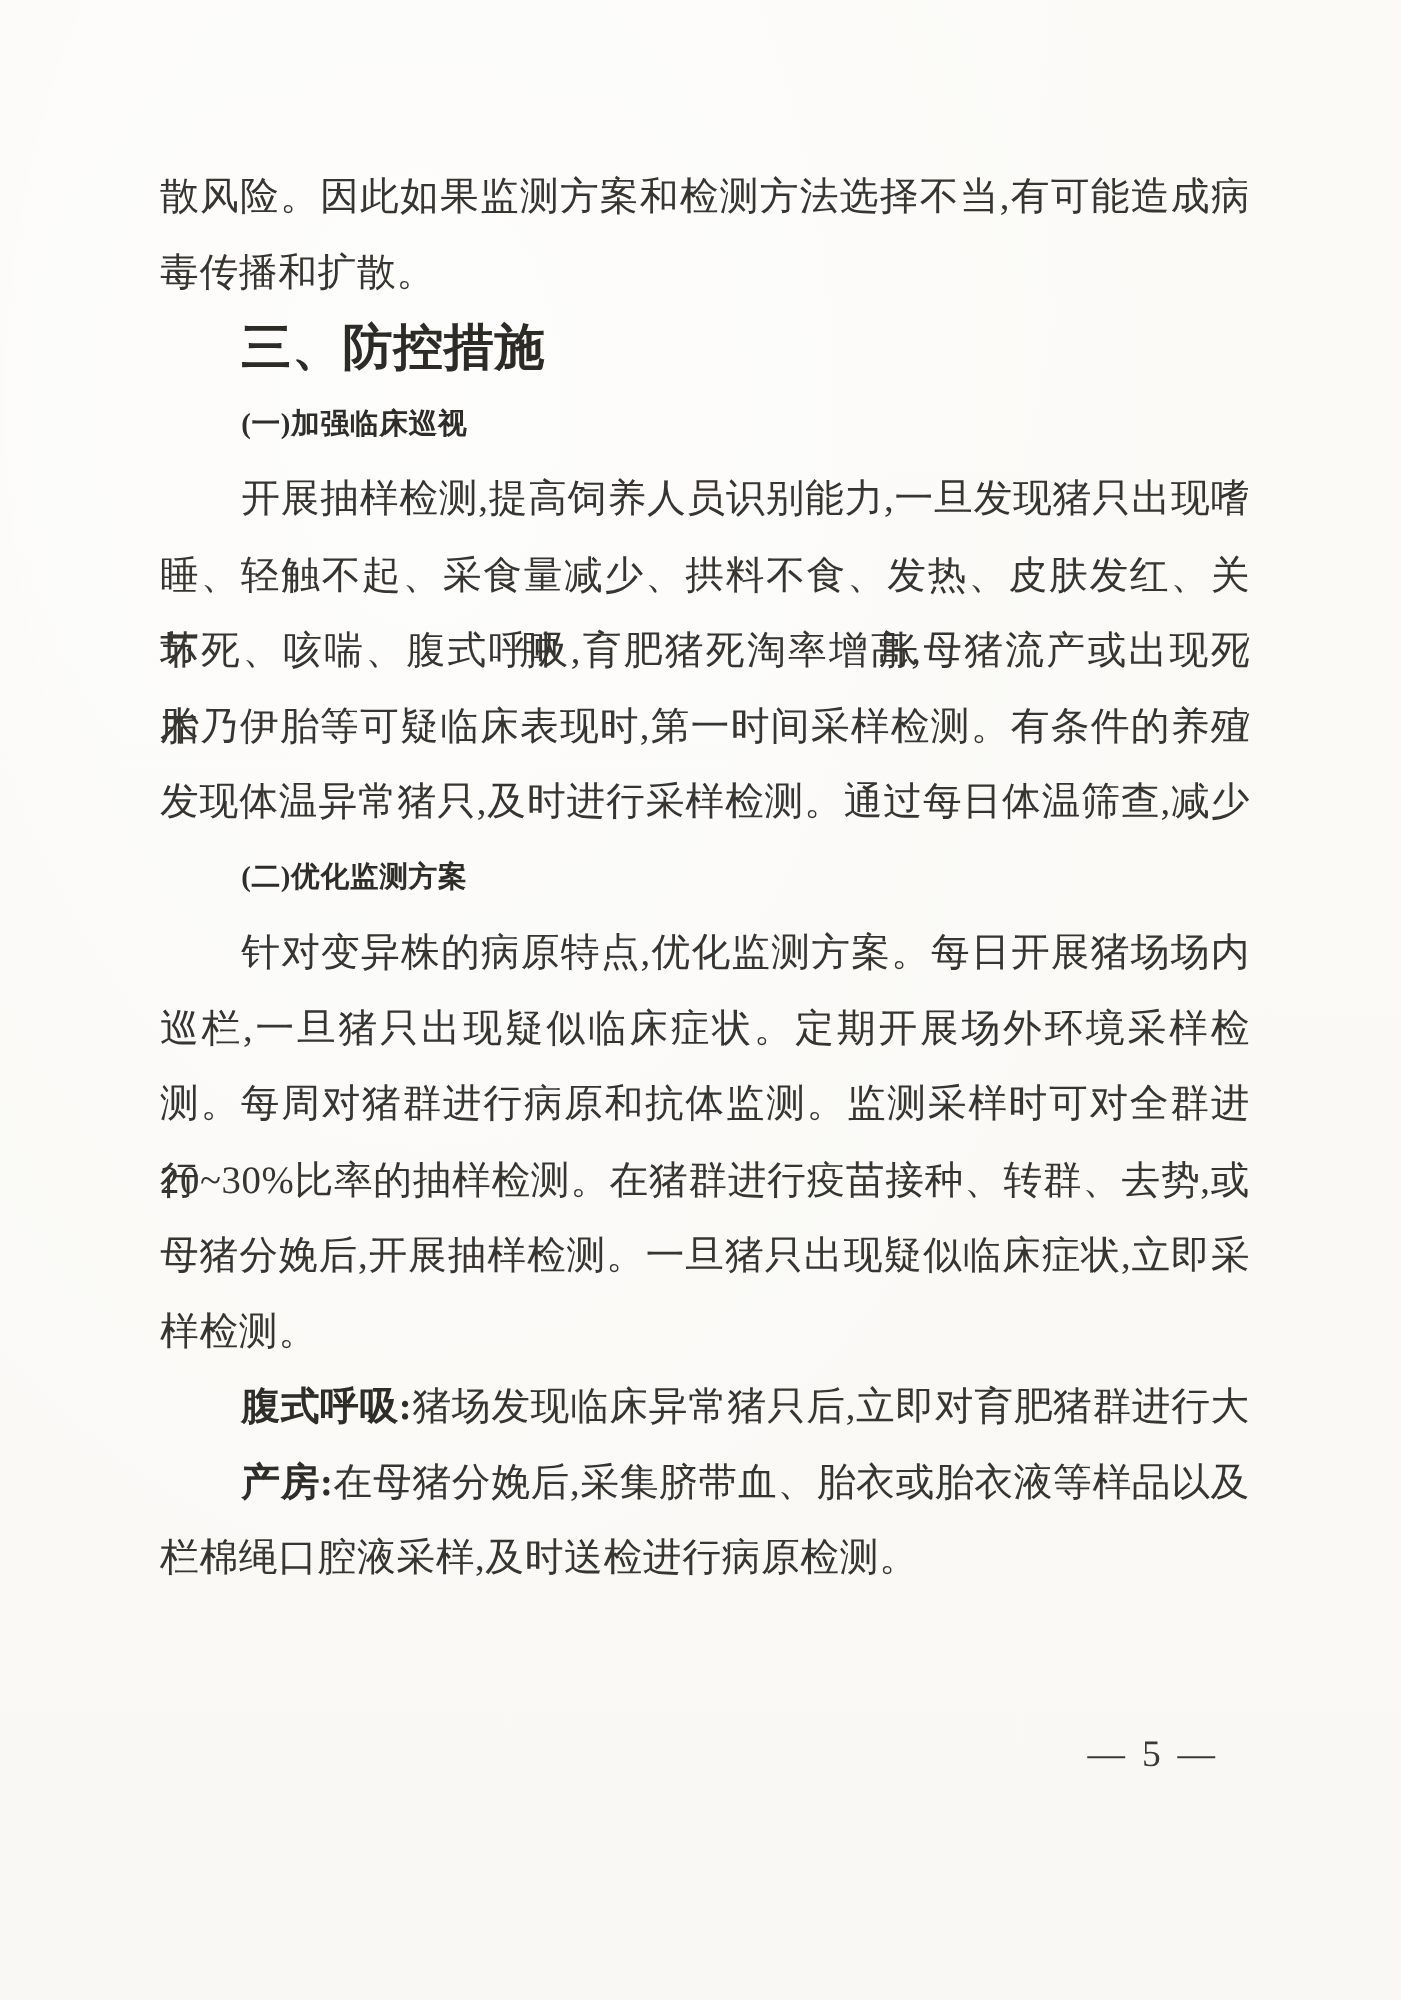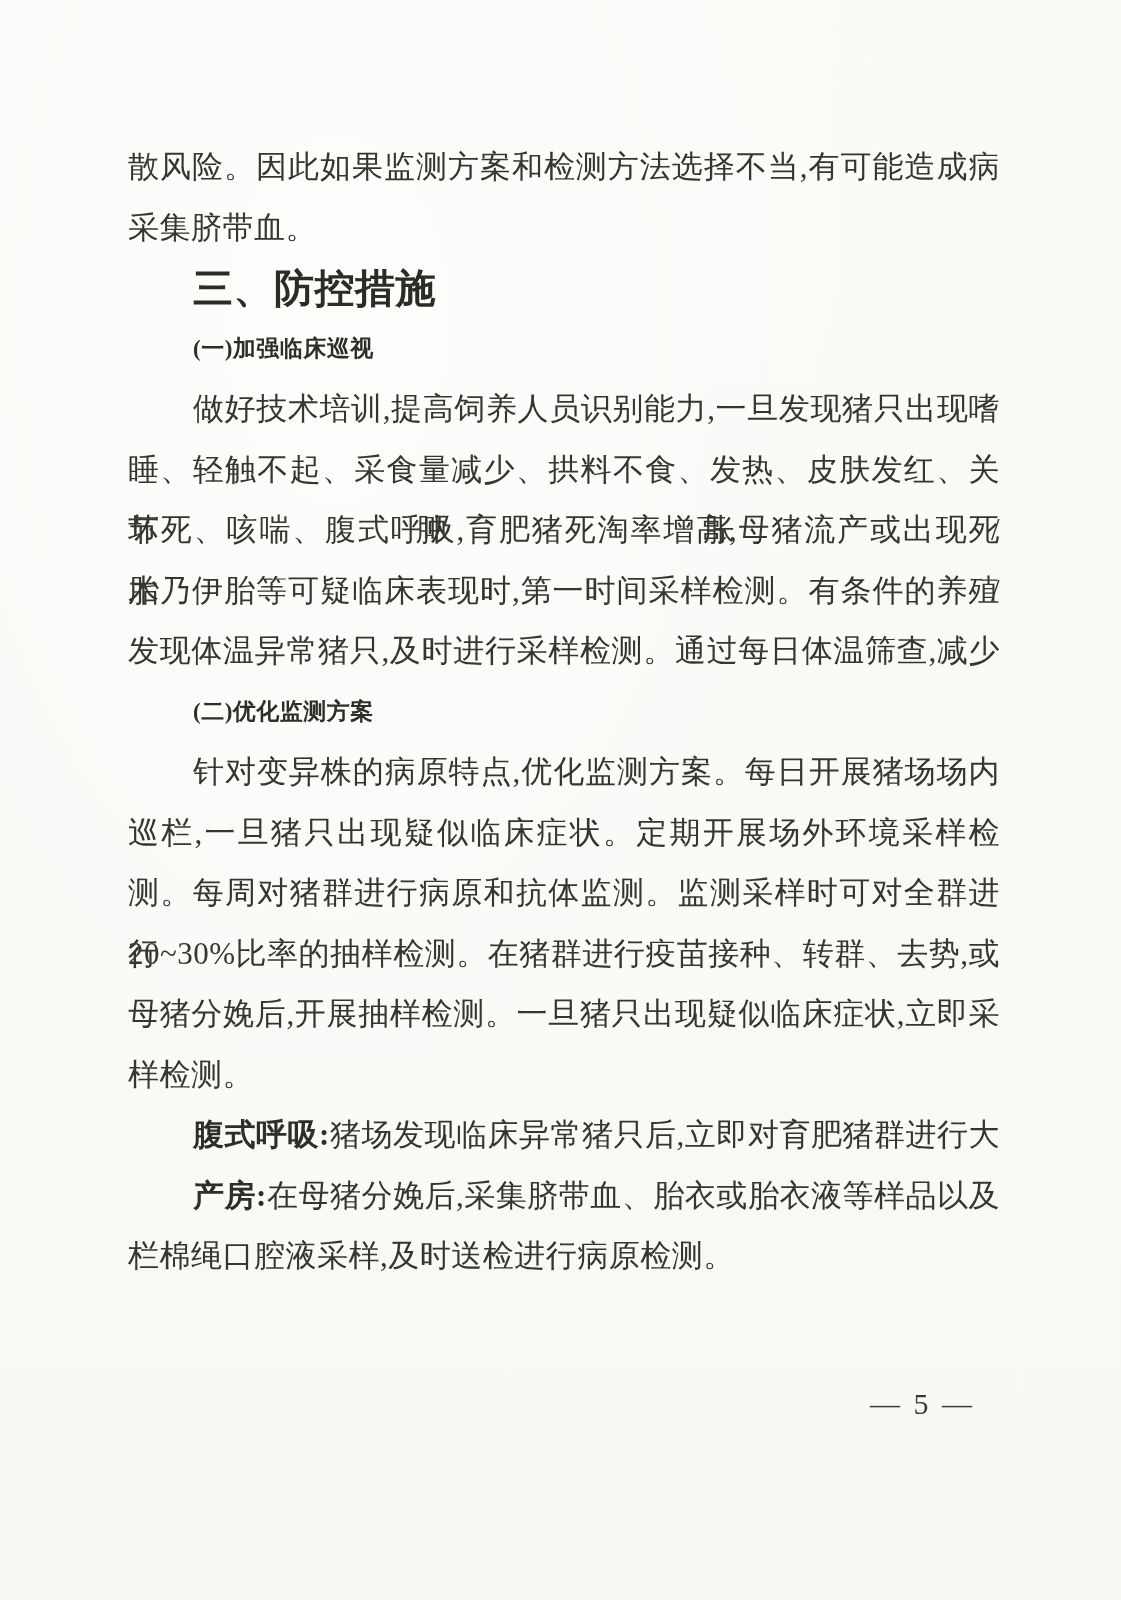--- a/index.html
+++ b/index.html
@@ -17,21 +17,21 @@
   .page {
     position: absolute;
     inset: 0;
     background:
       radial-gradient(ellipse at 30% 20%, rgba(255,255,255,0.6), rgba(0,0,0,0) 60%),
       linear-gradient(180deg, #fbfaf7 0%, #faf9f6 55%, #f9f8f4 100%);
   }
   .content {
     position: absolute;
     left: 128px;
-    top: 137px;
+    top: 127px;
     width: 872px;
     color: #37352f;
   }
   .line {
     height: 60.5px;
     line-height: 60.5px;
     font-size: 31px;
     letter-spacing: 0.5px;
     white-space: normal;
     overflow: visible;
@@ -75,27 +75,27 @@
   }
 </style>
 </head>
 <body>
 
 <div class="page">
   <div class="content">
 
     <div class="line justify">散风险。因此如果监测方案和检测方法选择不当,有可能造成病</div>
 
-    <div class="line plain">采集脐带血。</div>
+    <div class="line plain">毒传播和扩散。</div>
 
     <div class="line heading">三、防控措施</div>
 
     <div class="line subheading">(一)加强临床巡视</div>
 
-    <div class="line justify indent">做好技术培训,提高饲养人员识别能力,一旦发现猪只出现嗜</div>
+    <div class="line justify indent">开展抽样检测,提高饲养人员识别能力,一旦发现猪只出现嗜</div>
 
     <div class="line justify">睡、轻触不起、采食量减少、拱料不食、发热、皮肤发红、关节肿胀/</div>
 
     <div class="line justify">坏死、咳喘、腹式呼吸,育肥猪死淘率增高,母猪流产或出现死胎/</div>
 
     <div class="line justify">木乃伊胎等可疑临床表现时,第一时间采样检测。有条件的养殖</div>
 
 
     <div class="line justify">发现体温异常猪只,及时进行采样检测。通过每日体温筛查,减少</div>
 

